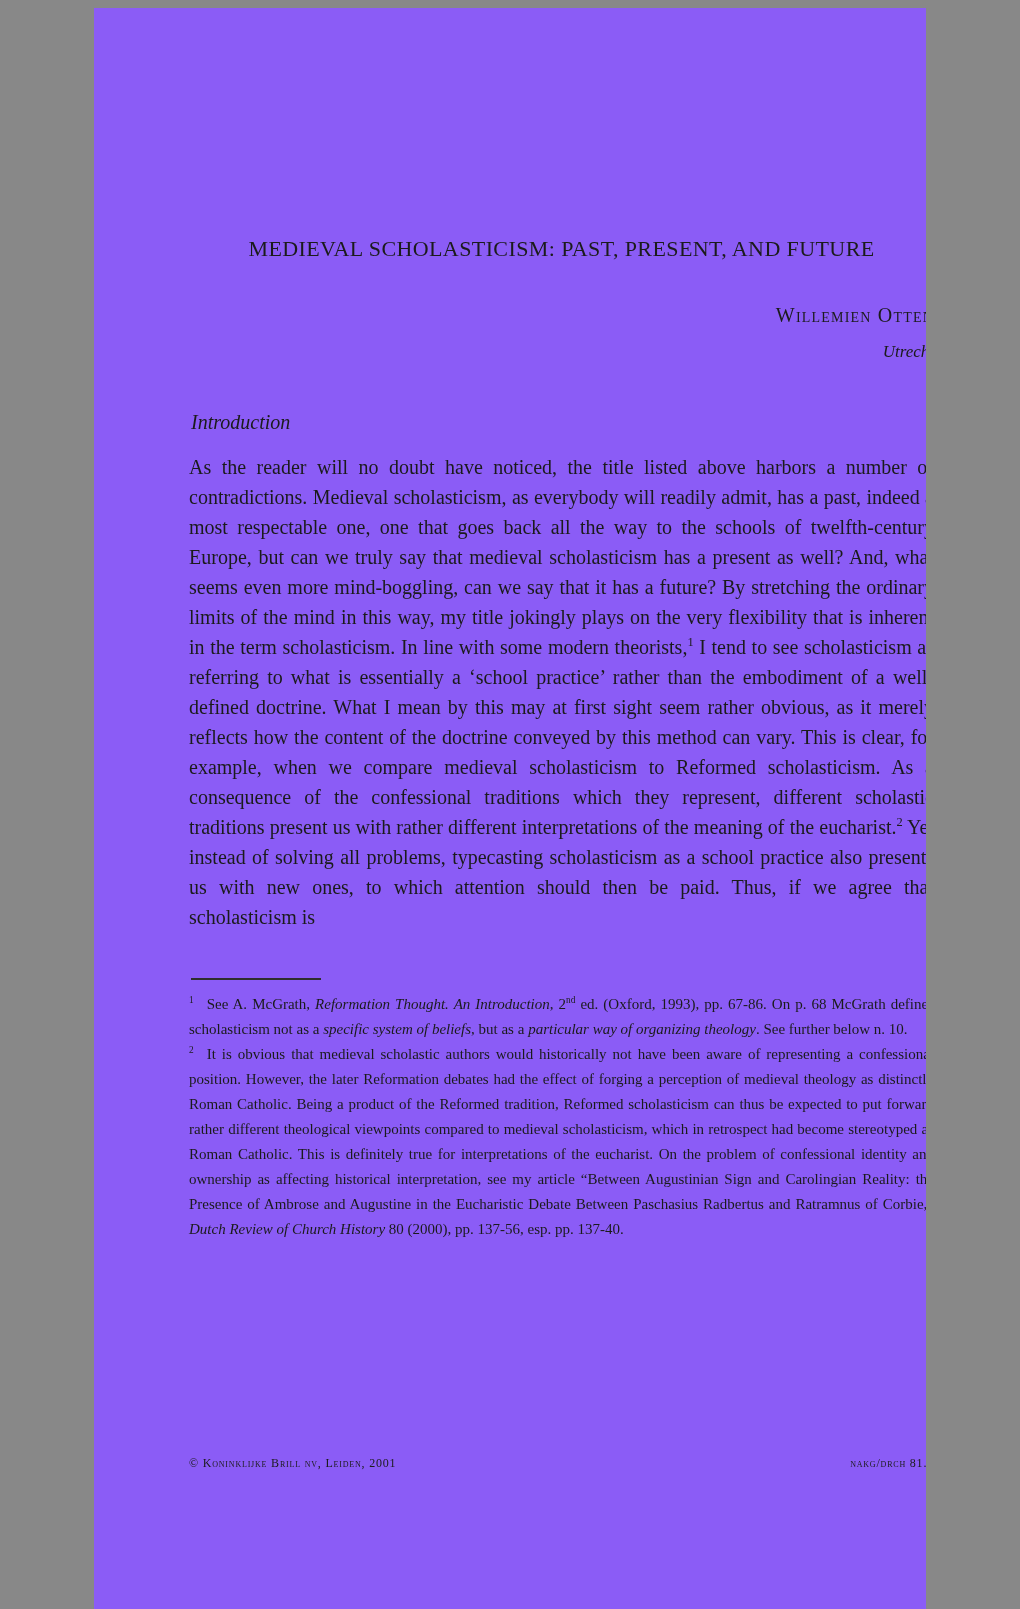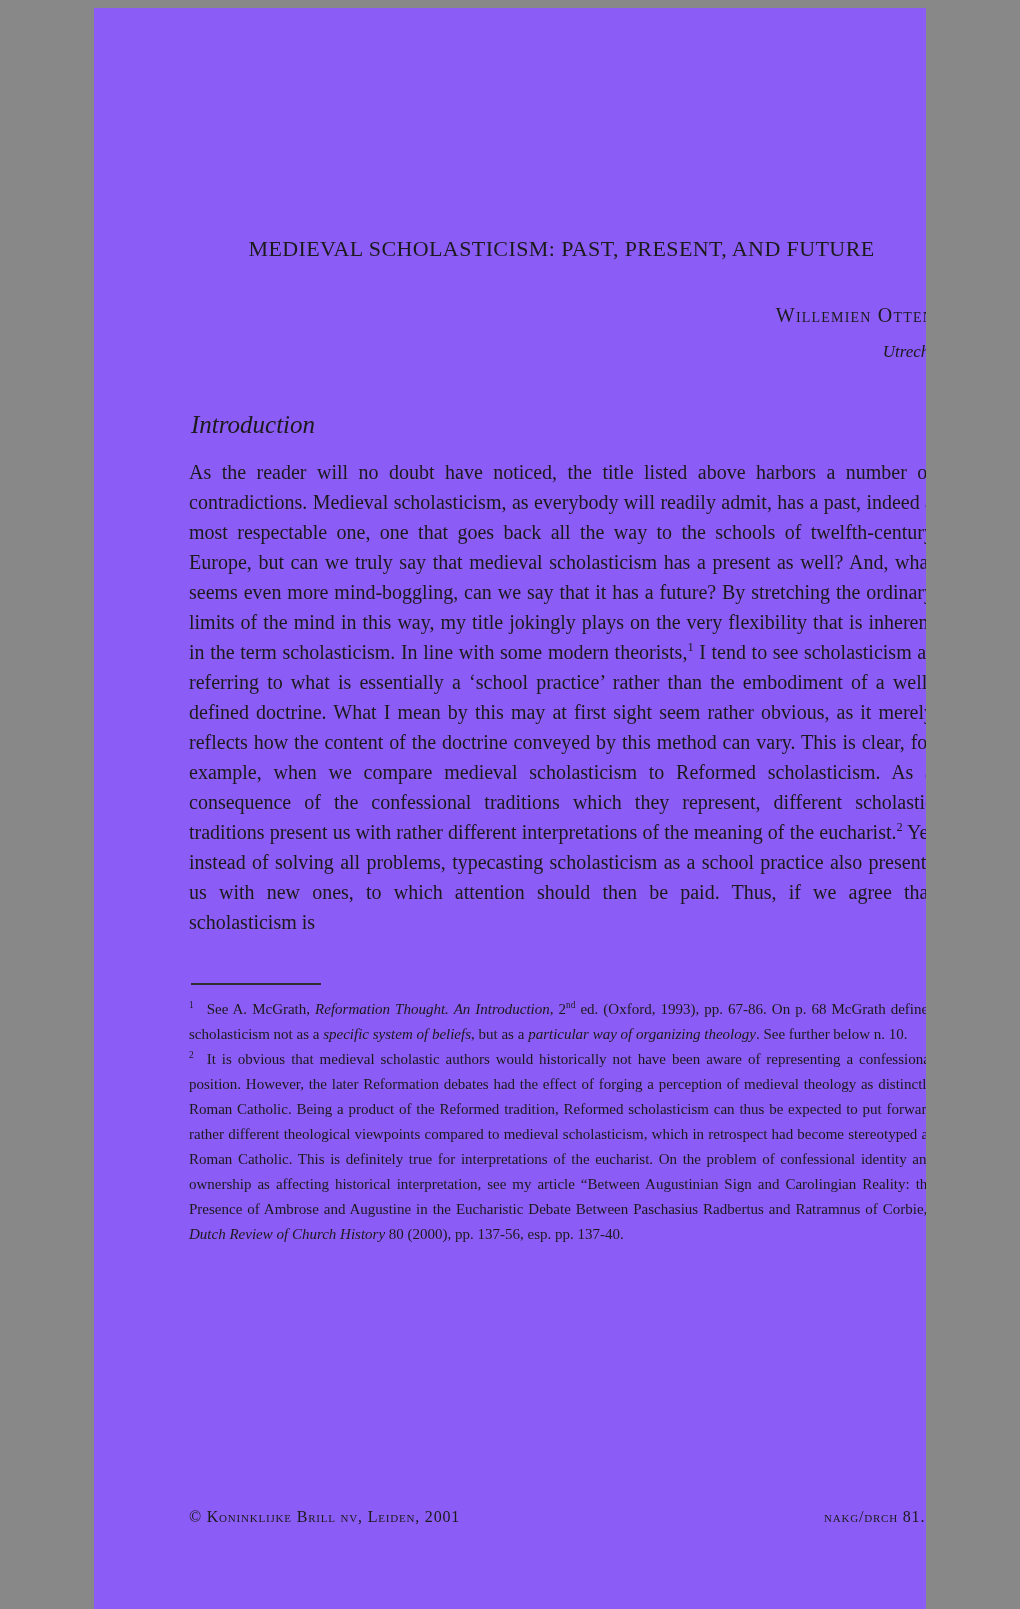--- a/index.html
+++ b/index.html
@@ -35,21 +35,21 @@
     letter-spacing: 1.2px;
   }
   .affiliation {
     margin-top: 15px;
     text-align: right;
     font-style: italic;
     font-size: 17px;
   }
   .section-heading {
     margin: 49px 0 0 2px;
-    font-size: 25px;
+    font-size: 20px;
     font-style: italic;
     font-weight: normal;
   }
   .body-text {
     margin: 18px 0 0 0;
     font-size: 20px;
     line-height: 30px;
     text-align: justify;
   }
   .body-text sup, .footnote sup {
@@ -68,26 +68,26 @@
     margin-top: 12px;
     font-size: 15px;
     line-height: 25px;
     text-align: justify;
   }
   .footnote { margin: 0; }
   .footnote .fn-marker { margin-right: 13px; }
   .page-footer {
     position: absolute;
     left: 95px;
-    top: 1500px;
+    top: 1448px;
     width: 745px;
     display: flex;
     justify-content: space-between;
     align-items: baseline;
-    font-size: 16px;
+    font-size: 12px;
     font-variant: small-caps;
     letter-spacing: 0.8px;
   }
 </style>
 </head>
 <body>
 
 <div class="page">
   <div class="content">
 

